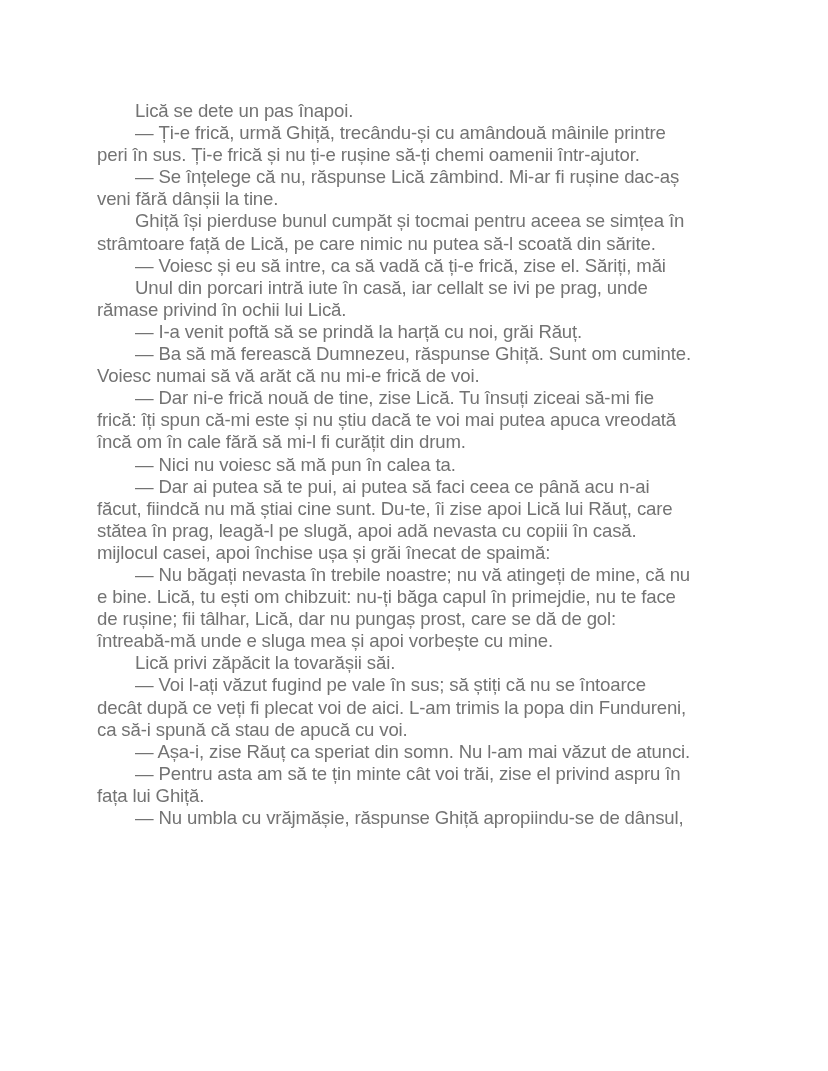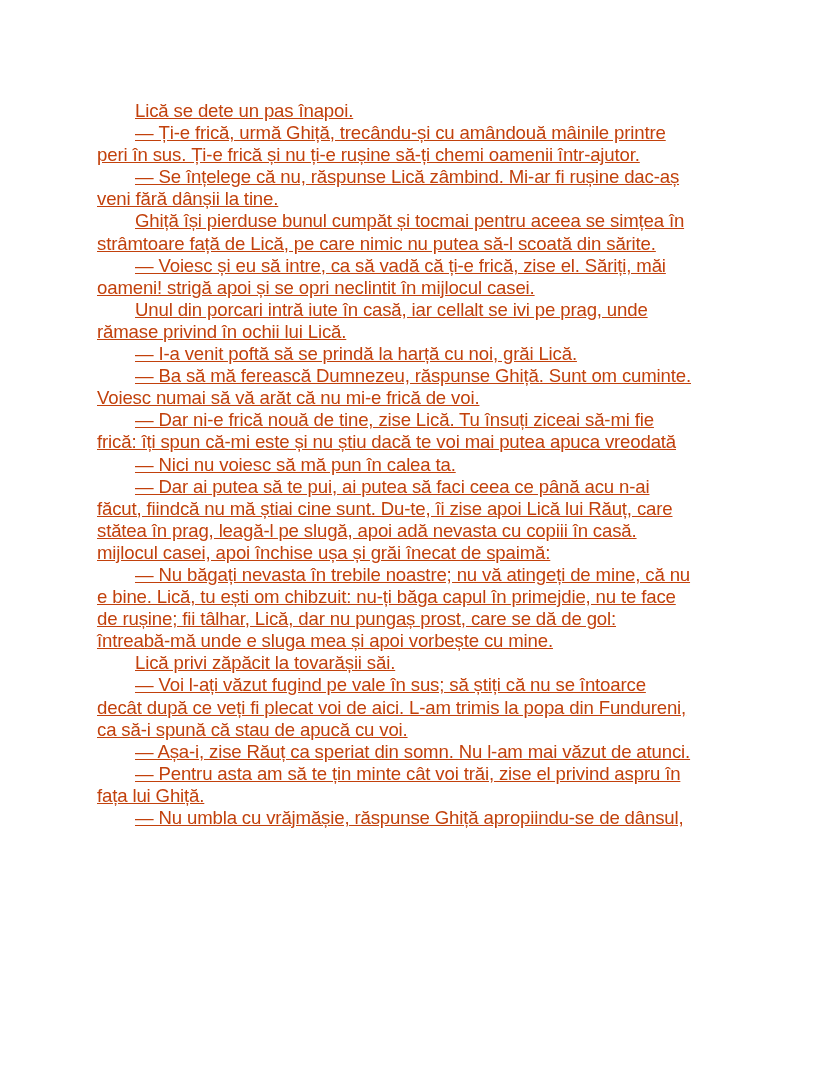--- a/index.html
+++ b/index.html
@@ -5,47 +5,46 @@
   html, body { margin: 0; padding: 0; background: #ffffff; }
   body { width: 828px; height: 1071px; position: relative; overflow: hidden; }
   .page {
     position: absolute;
     left: 97px;
     top: 100px;
     width: 640px;
     font-family: "Liberation Sans", sans-serif;
     font-size: 18.6px;
     line-height: 22.1px;
-    color: #c2410c;
+    color: #737373;
     letter-spacing: -0.15px;
-    text-decoration: underline;
   }
   .line { white-space: nowrap; height: 22.1px; }
   .indent { padding-left: 38px; }
 </style>
 </head>
 <body>
 
 <div class="page" id="page">
     <div class="line indent">Lică se dete un pas înapoi.</div>
     <div class="line indent">— Ți-e frică, urmă Ghiță, trecându-și cu amândouă mâinile printre</div>
     <div class="line">peri în sus. Ți-e frică și nu ți-e rușine să-ți chemi oamenii într-ajutor.</div>
     <div class="line indent">— Se înțelege că nu, răspunse Lică zâmbind. Mi-ar fi rușine dac-aș</div>
     <div class="line">veni fără dânșii la tine.</div>
     <div class="line indent">Ghiță își pierduse bunul cumpăt și tocmai pentru aceea se simțea în</div>
     <div class="line">strâmtoare față de Lică, pe care nimic nu putea să-l scoată din sărite.</div>
     <div class="line indent">— Voiesc și eu să intre, ca să vadă că ți-e frică, zise el. Săriți, măi</div>
-    <div class="line">oameni! strigă apoi și se opri neclintit în mijlocul casei.</div>
     <div class="line indent">Unul din porcari intră iute în casă, iar cellalt se ivi pe prag, unde</div>
     <div class="line">rămase privind în ochii lui Lică.</div>
-    <div class="line indent">— I-a venit poftă să se prindă la harță cu noi, grăi Lică.</div>
+    <div class="line indent">— I-a venit poftă să se prindă la harță cu noi, grăi Răuț.</div>
     <div class="line indent">— Ba să mă ferească Dumnezeu, răspunse Ghiță. Sunt om cuminte.</div>
     <div class="line">Voiesc numai să vă arăt că nu mi-e frică de voi.</div>
     <div class="line indent">— Dar ni-e frică nouă de tine, zise Lică. Tu însuți ziceai să-mi fie</div>
     <div class="line">frică: îți spun că-mi este și nu știu dacă te voi mai putea apuca vreodată</div>
+    <div class="line">încă om în cale fără să mi-l fi curățit din drum.</div>
     <div class="line indent">— Nici nu voiesc să mă pun în calea ta.</div>
     <div class="line indent">— Dar ai putea să te pui, ai putea să faci ceea ce până acu n-ai</div>
     <div class="line">făcut, fiindcă nu mă știai cine sunt. Du-te, îi zise apoi Lică lui Răuț, care</div>
     <div class="line">stătea în prag, leagă-l pe slugă, apoi adă nevasta cu copiii în casă.</div>
     <div class="line">mijlocul casei, apoi închise ușa și grăi înecat de spaimă:</div>
     <div class="line indent">— Nu băgați nevasta în trebile noastre; nu vă atingeți de mine, că nu</div>
     <div class="line">e bine. Lică, tu ești om chibzuit: nu-ți băga capul în primejdie, nu te face</div>
     <div class="line">de rușine; fii tâlhar, Lică, dar nu pungaș prost, care se dă de gol:</div>
     <div class="line">întreabă-mă unde e sluga mea și apoi vorbește cu mine.</div>
     <div class="line indent">Lică privi zăpăcit la tovarășii săi.</div>

